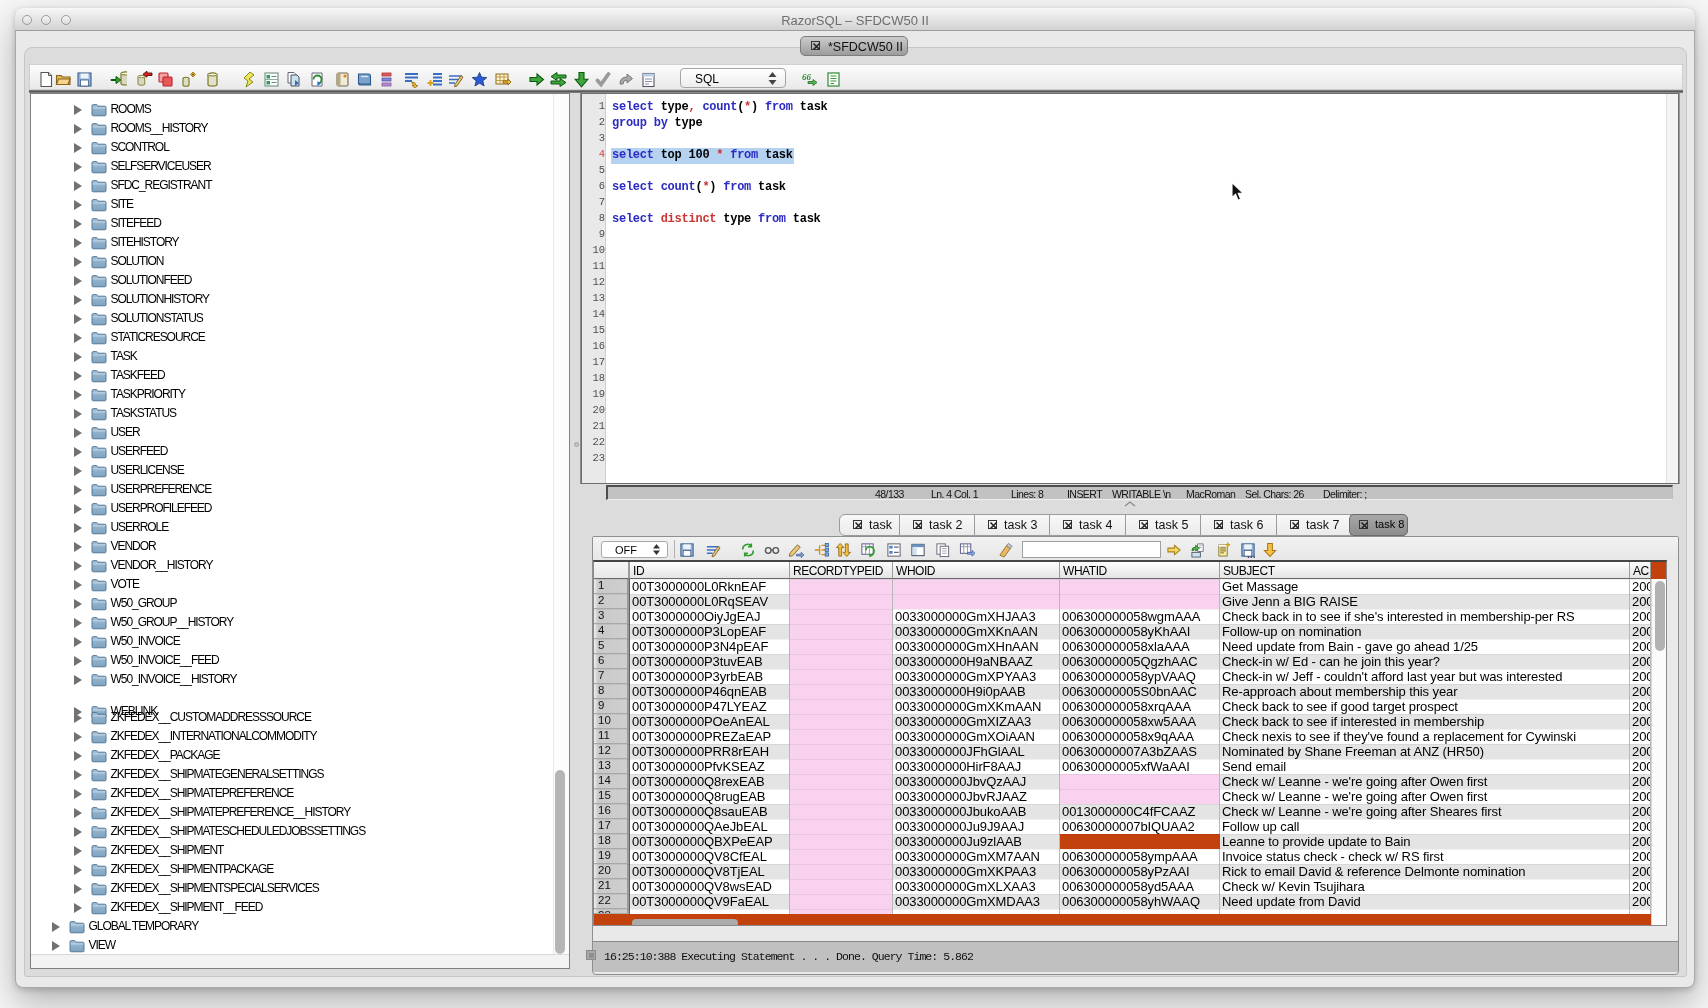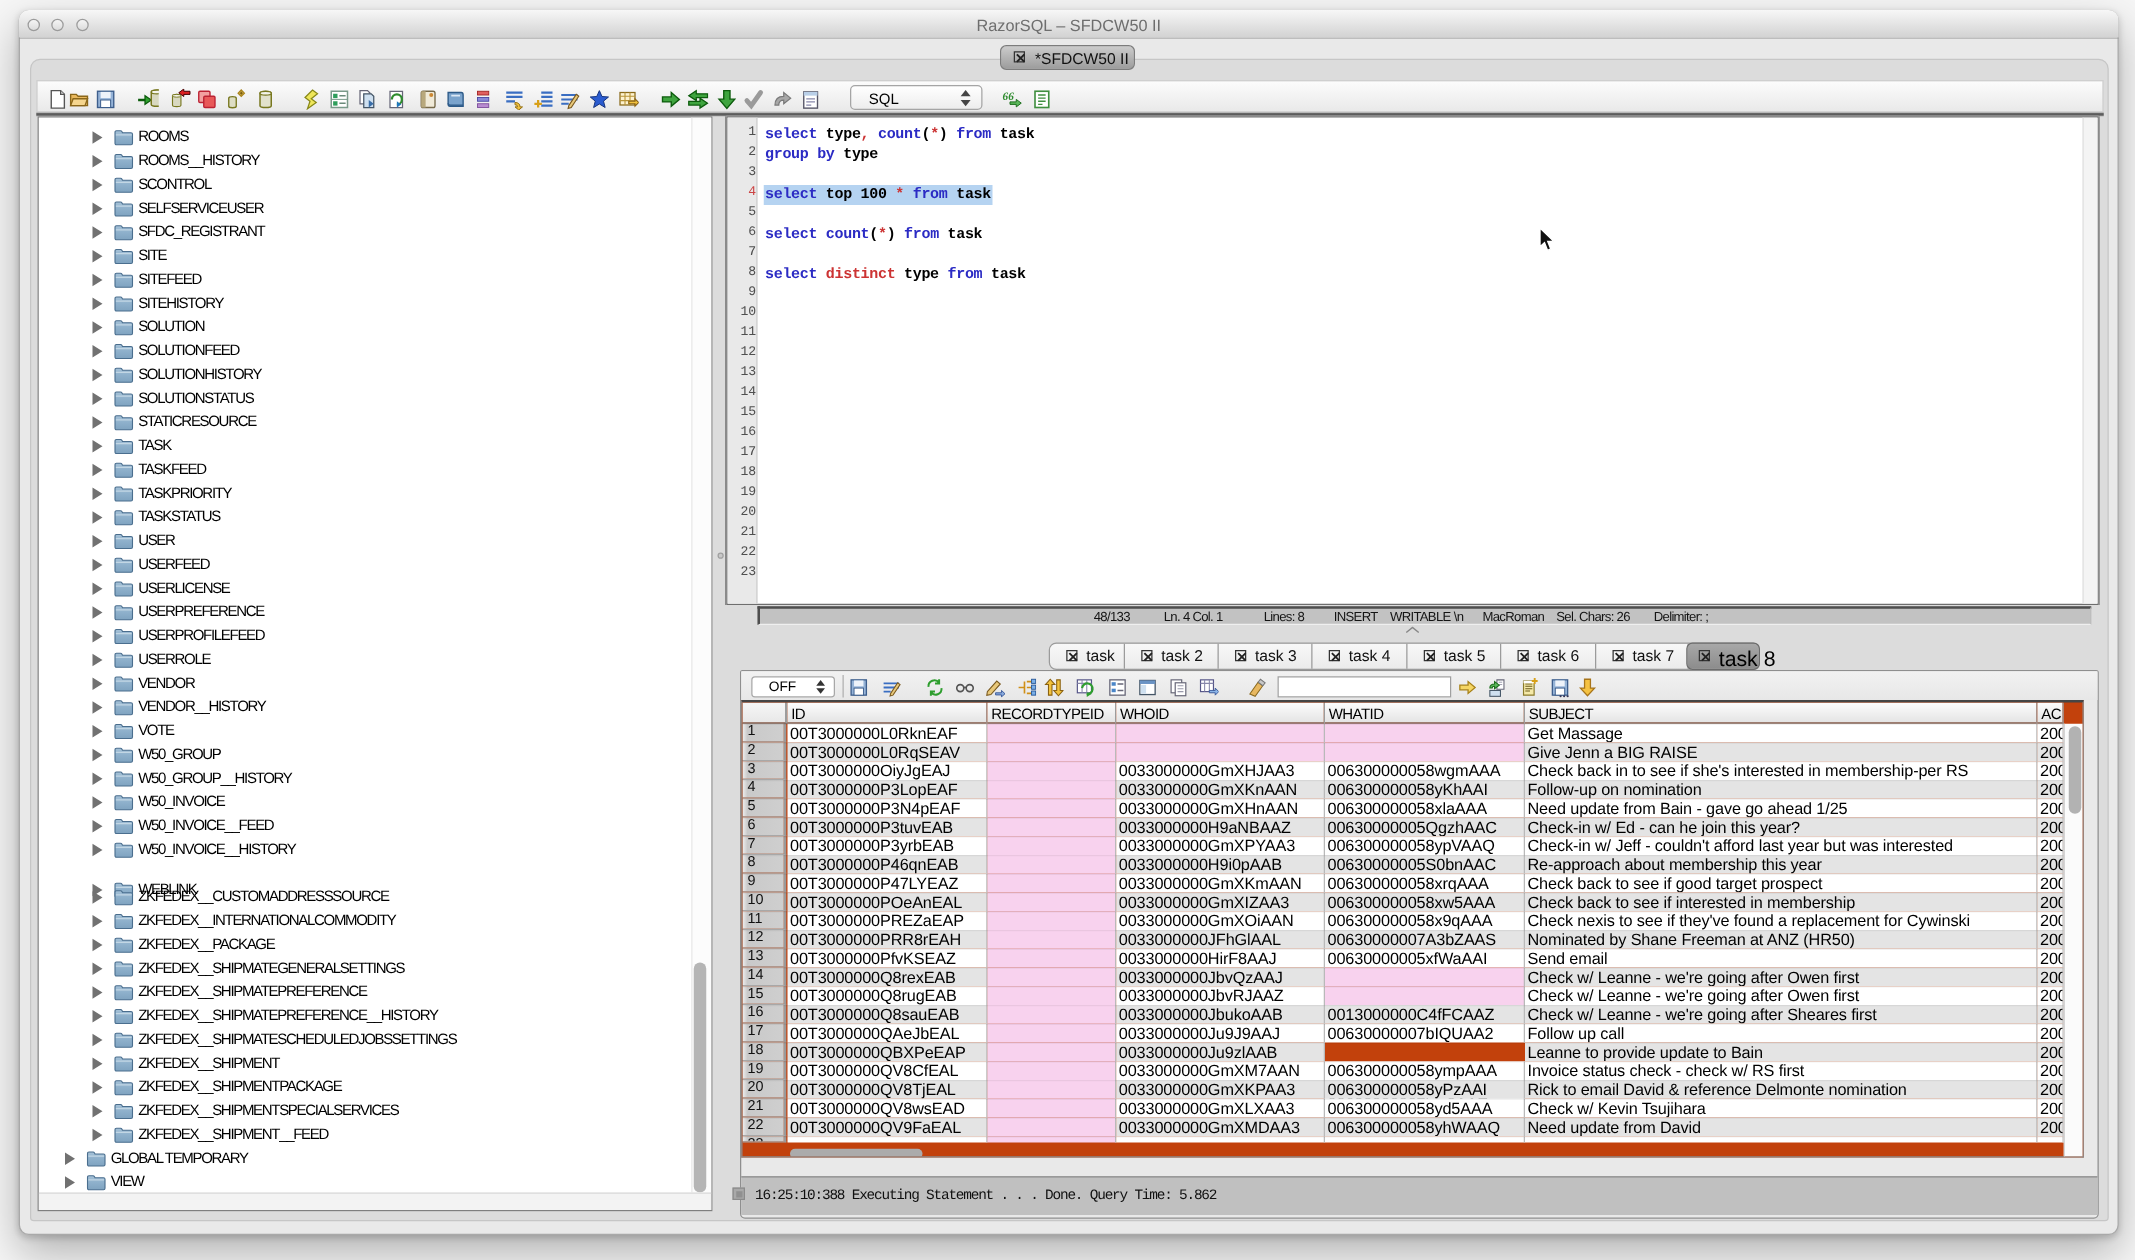--- a/index.html
+++ b/index.html
@@ -38,21 +38,21 @@
   letter-spacing:-0.25px; color:#000; white-space:pre; line-height:16px; font-weight:600; }
 .b { color:#2b2bc4; } .r { color:#cc3333; }
 #edsb { position:absolute; left:1084px; top:0px; width:13px; height:389px; background:#f4f4f4; border-left:1px solid #e0e0e0; }
 #estatus { position:absolute; left:606px; top:484.5px; width:1067px; height:15px; background:#c2c2c2;
   border:1.5px solid #bdbdbd; border-top:2px solid #4e4e4e; border-left:2.5px solid #4e4e4e; border-bottom-color:#efefef; }
 .est { position:absolute; top:488px; font-size:10.5px; letter-spacing:-0.55px; color:#141414; white-space:nowrap; }
 #tabstrip { position:absolute; left:839px; top:514px; width:569px; height:22px;
   background:linear-gradient(#f8f8f8,#ebebeb); border:1px solid #9b9b9b; border-radius:6px; z-index:5; }
 .rtab { position:absolute; top:0; height:20px; border-right:1px solid #9b9b9b; font-size:12.5px; color:#111; }
 #seltab { position:absolute; left:1349px; top:514px; width:59px; height:22px; z-index:7;
-  background:linear-gradient(#a8a8a8,#8c8c8c); border:1px solid #6b6b6b; border-radius:5px; font-size:17px; color:#000; }
+  background:linear-gradient(#a8a8a8,#8c8c8c); border:1px solid #6b6b6b; border-radius:5px; font-size:11px; color:#000; }
 .closebox { display:inline-block; width:9px; height:9px; border:1px solid #333; position:relative; background:transparent; }
 .closebox svg { position:absolute; left:0; top:0; }
 #results { position:absolute; left:592px; top:536px; width:1087px; height:439px; background:#e9e9e9;
   border:1px solid #8f8f8f; border-radius:2px 2px 4px 4px; }
 #rtoolbar { position:absolute; left:593px; top:537px; width:1085px; height:23px; background:linear-gradient(#f2f2f2,#e7e7e7); }
 #offbox { position:absolute; left:601px; top:541px; width:67px; height:17px; background:#fff; border:1px solid #a8a8a8;
   border-radius:3px; font-size:11px; color:#000; }
 #searchbox { position:absolute; left:1022px; top:541px; width:139px; height:17px; background:#fff; border:1px solid #a0a0a0; }
 #tblwrap { position:absolute; left:593px; top:560px; width:1074px; height:366px; background:#c2410c;
   border:1px solid #8a8a8a; border-top:2px solid #454545; overflow:hidden; }

